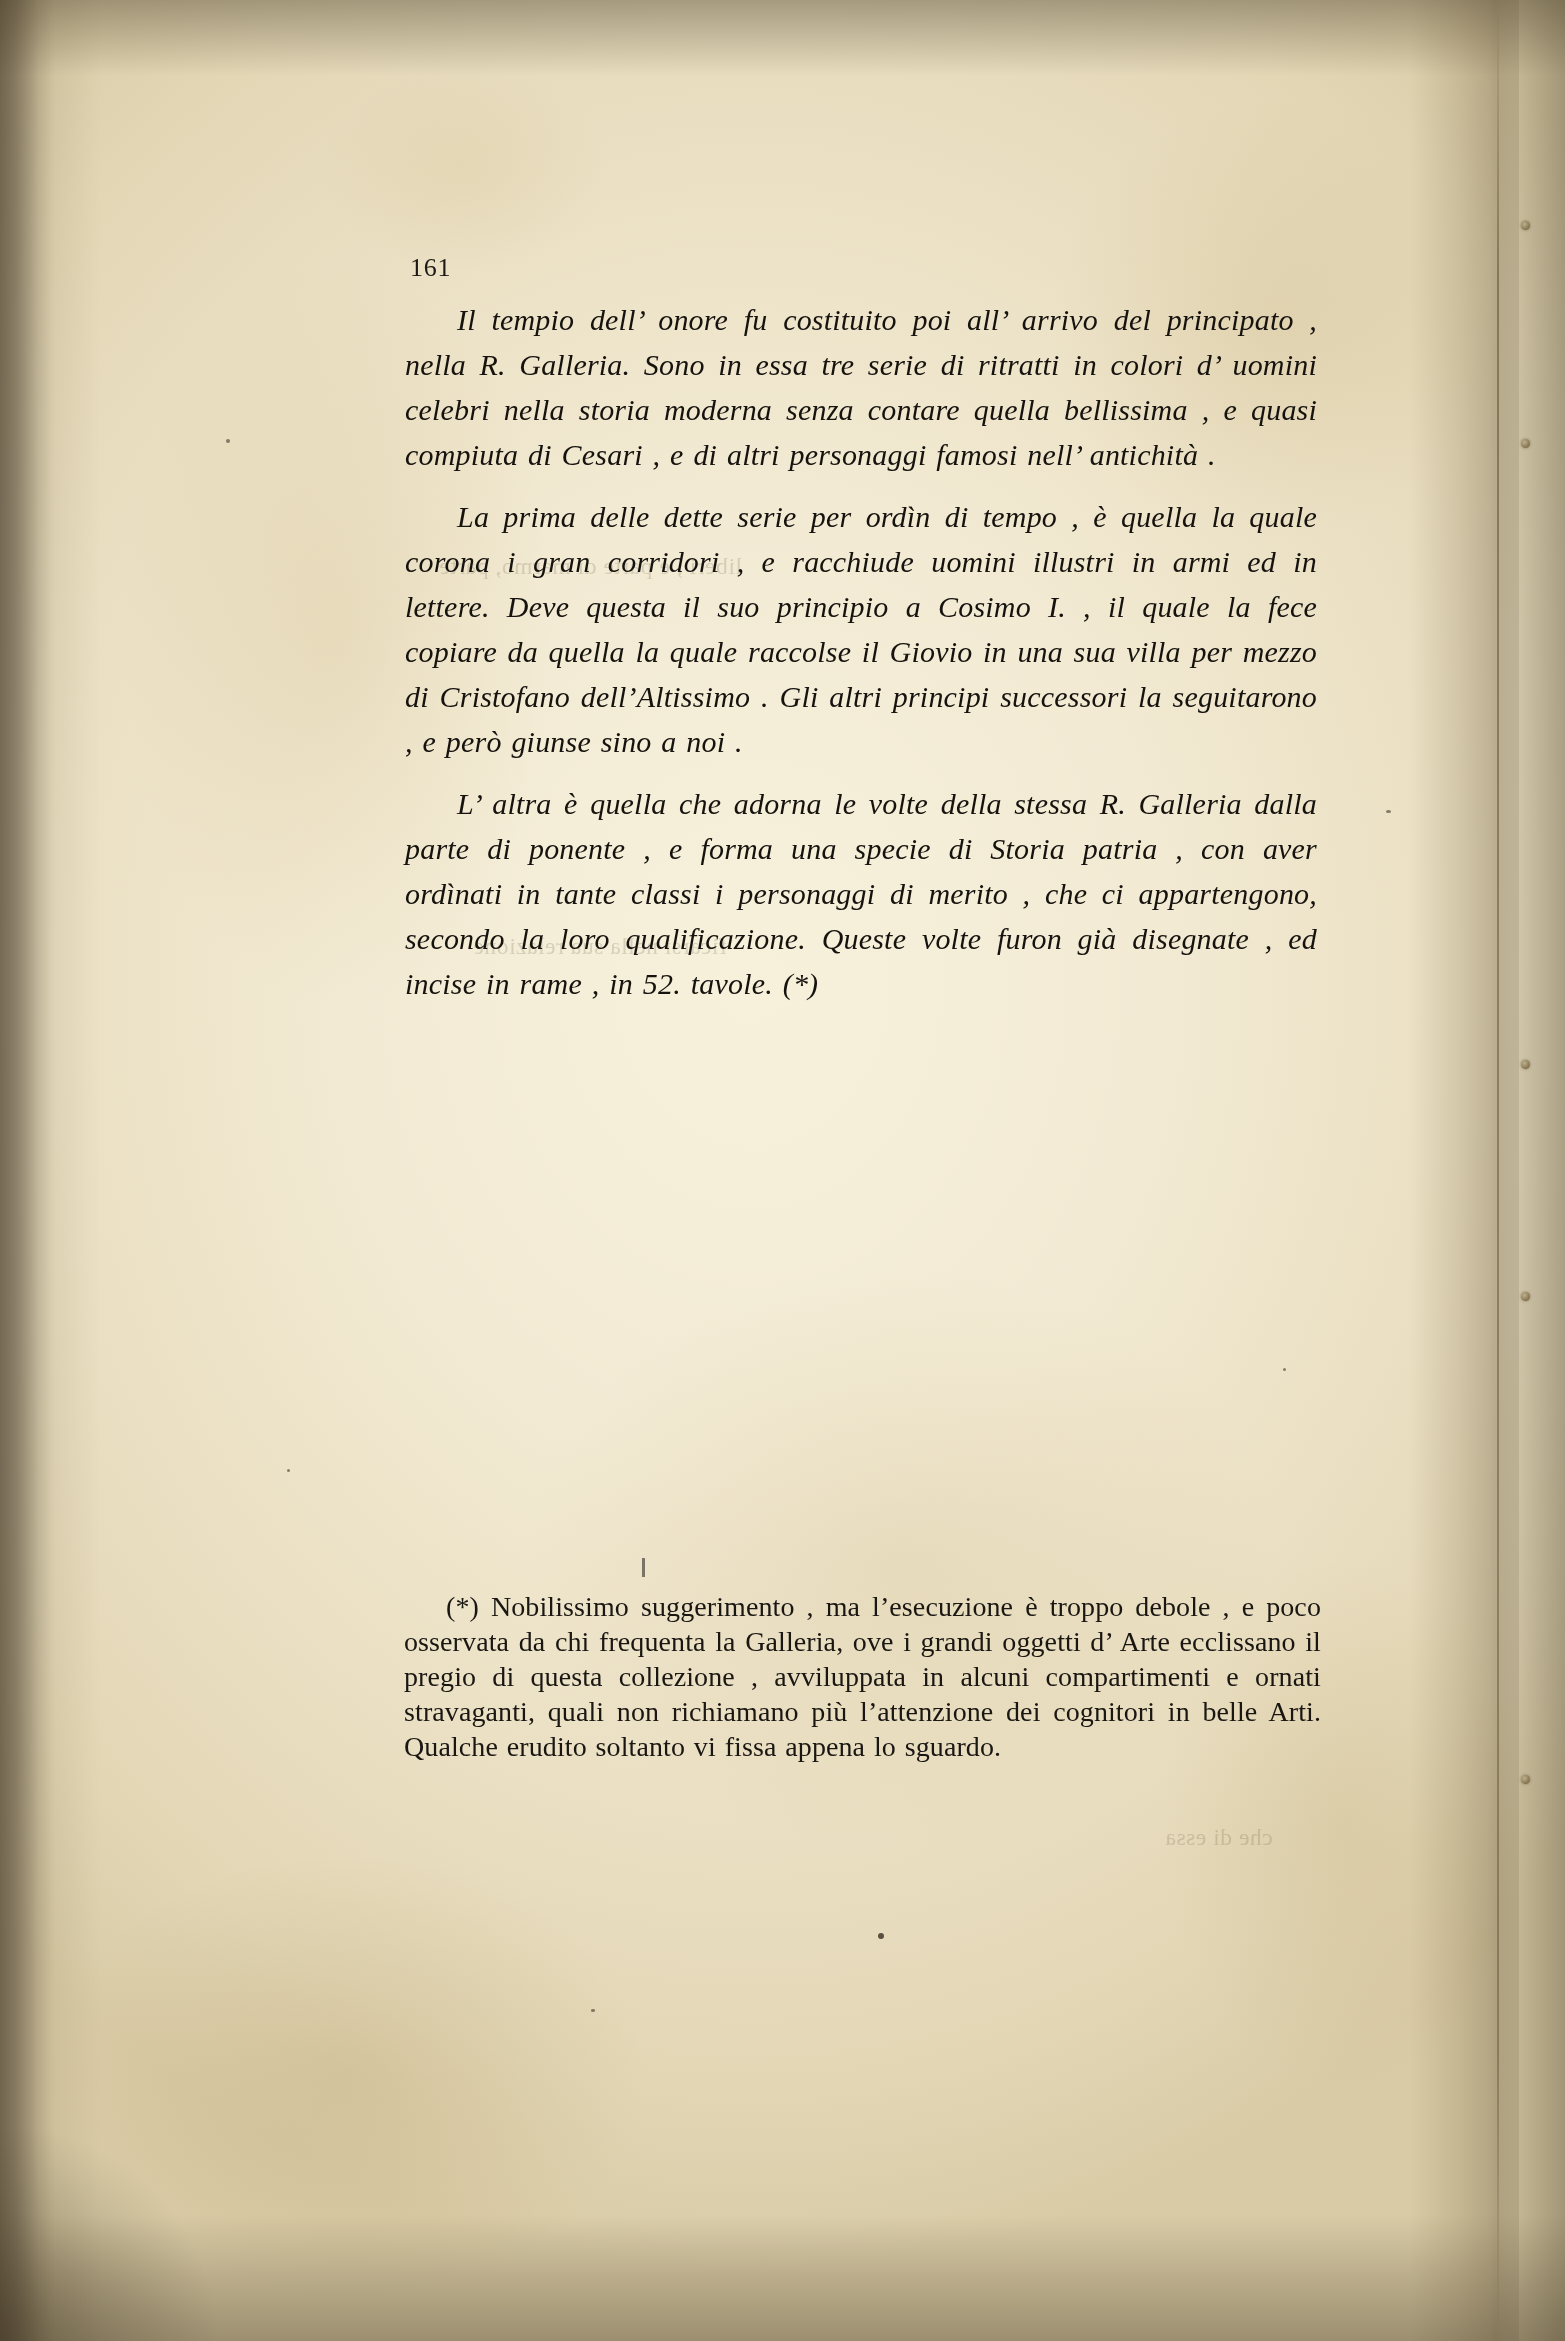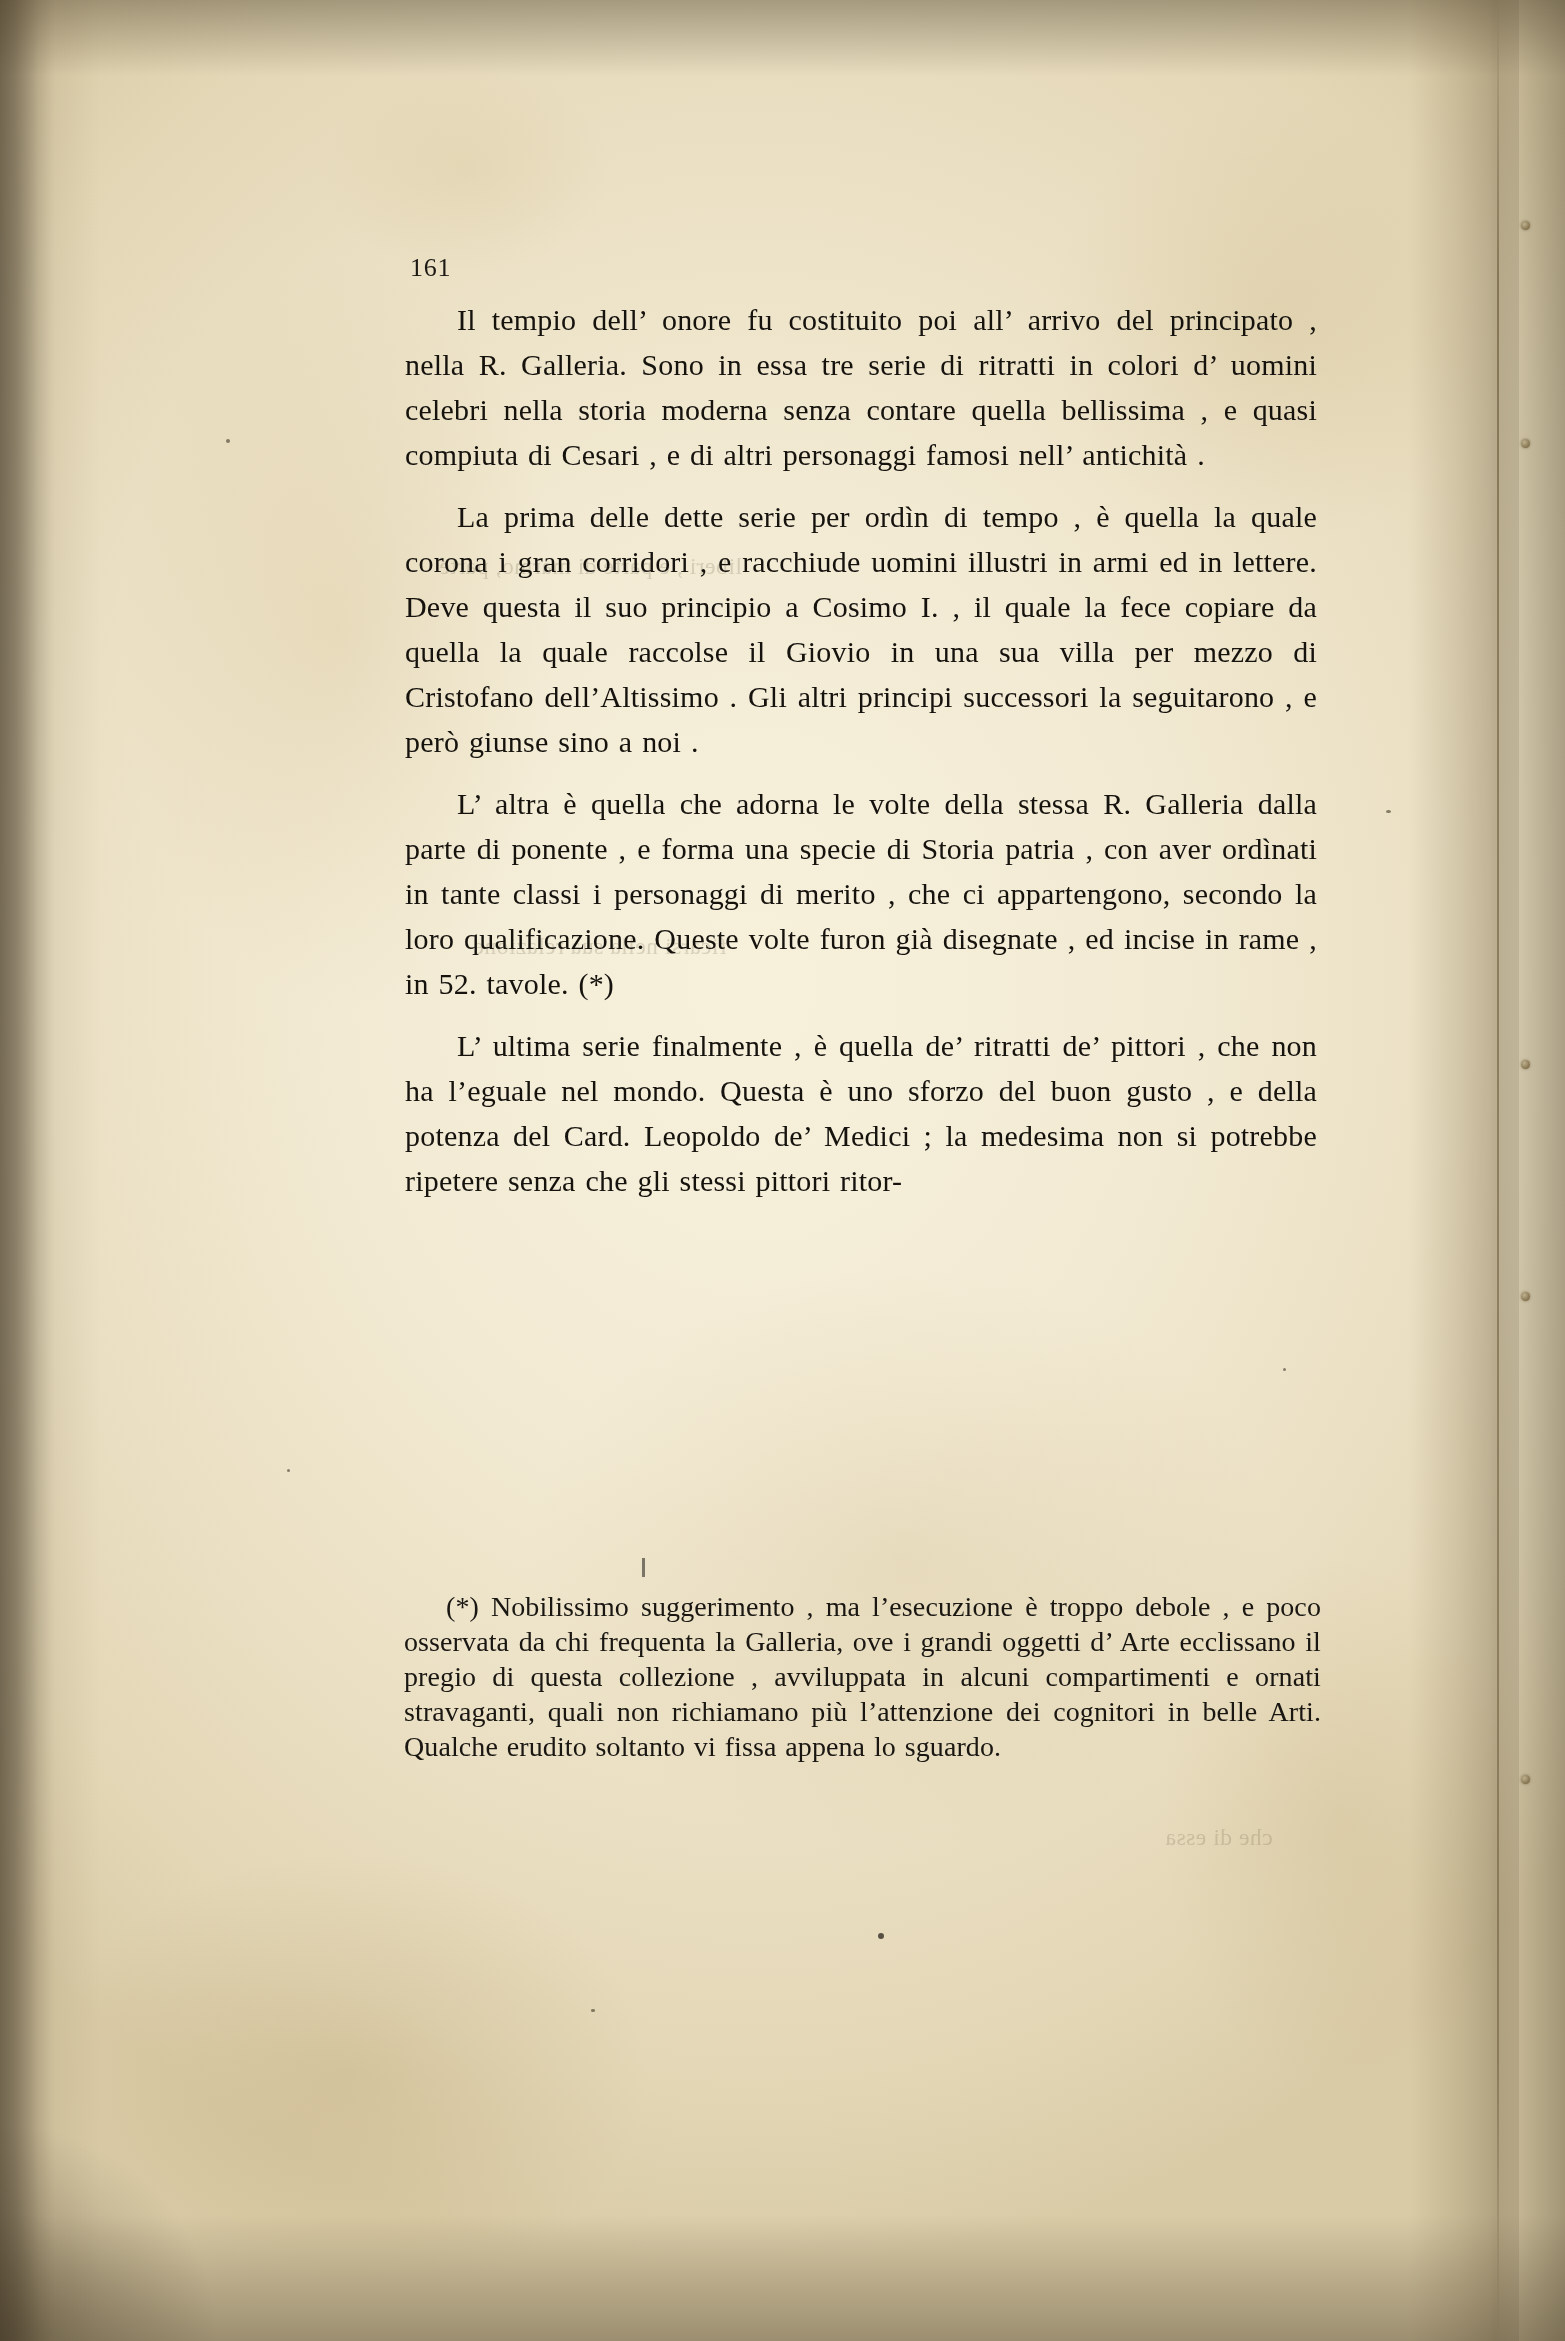--- a/index.html
+++ b/index.html
@@ -119,20 +119,21 @@
     line-height: 45px;
     text-align: justify;
     text-justify: inter-word;
     letter-spacing: 0.2px;
     word-spacing: 2.1px;
     filter: contrast(1.05);
   }
   .body p {
     margin: 0 0 0 0;
     text-indent: 52px;
+    font-style: italic;
   }
   .body p.p2 { margin-top: 17px; }
 
   .footnote-rule {
     position: absolute;
     left: 642px;
     top: 1558px;
     width: 3.4px;
     height: 18.6px;
     background: rgba(30,26,20,0.55);
@@ -199,21 +200,20 @@
   <div class="showthrough" style="left:439px; top:553px;">liberi , e parte di marmo, parte</div>
   <div class="showthrough" style="left:473px; top:933px;">ficarsi nella sua relazione</div>
   <div class="showthrough" style="left:1165px; top:1824px;">che di essa</div>
 
   <div class="folio">161</div>
 
   <div class="body blur-soft">
     <p>Il tempio dell’ onore fu costituito poi all’ arrivo del principato , nella R. Galleria. Sono in essa tre serie di ritratti in colori d’ uomini celebri nella storia moderna senza contare quella bellissima , e quasi compiuta di Cesari , e di altri personaggi famosi nell’ antichità .</p>
     <p class="p2">La prima delle dette serie per ordìn di tempo , è quella la quale corona i gran corridori , e racchiude uomini illustri in armi ed in lettere. Deve questa il suo principio a Cosimo I. , il quale la fece copiare da quella la quale raccolse il Giovio in una sua villa per mezzo di Cristofano dell’Altissimo . Gli altri principi successori la seguitarono , e però giunse sino a noi .</p>
     <p class="p2">L’ altra è quella che adorna le volte della stessa R. Galleria dalla parte di ponente , e forma una specie di Storia patria , con aver ordìnati in tante classi i personaggi di merito , che ci appartengono, secondo la loro qualificazione. Queste volte furon già disegnate , ed incise in rame , in 52. tavole. (*)</p>
-    <p class="p2">L’ ultima serie finalmente , è quella de’ ritratti de’ pittori , che non ha l’eguale nel mondo. Questa è uno sforzo del buon gusto , e della potenza del Card. Leopoldo de’ Medici ; la medesima non si potrebbe ripetere senza che gli stessi pittori ritor-</p>
   </div>
 
   <div class="footnote-rule"></div>
   <div class="footnote blur-soft">
     <p>(*) Nobilissimo suggerimento , ma l’esecuzione è troppo debole , e poco osservata da chi frequenta la Galleria, ove i grandi oggetti d’ Arte ecclissano il pregio di questa collezione , avviluppata in alcuni compartimenti e ornati stravaganti, quali non richiamano più l’attenzione dei cognitori in belle Arti. Qualche erudito soltanto vi fissa appena lo sguardo.</p>
   </div>
 
   <div class="bottom-dot"></div>
 
   <div class="speck" style="left:226px; top:439px; width:4.2px; height:4.2px;"></div>

